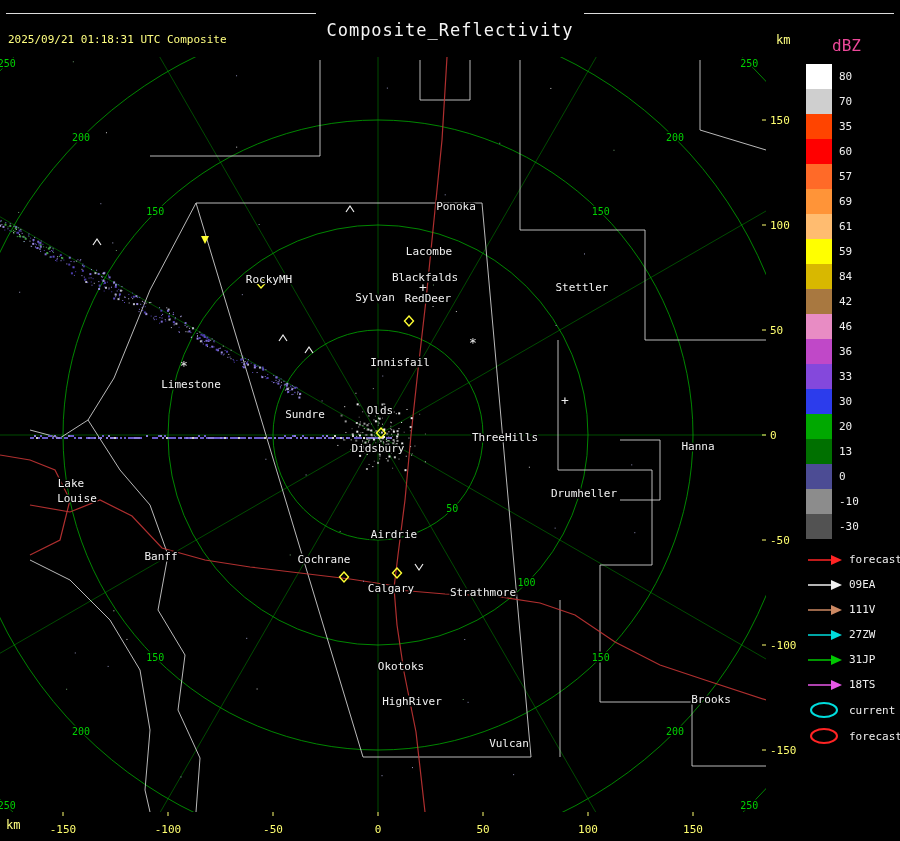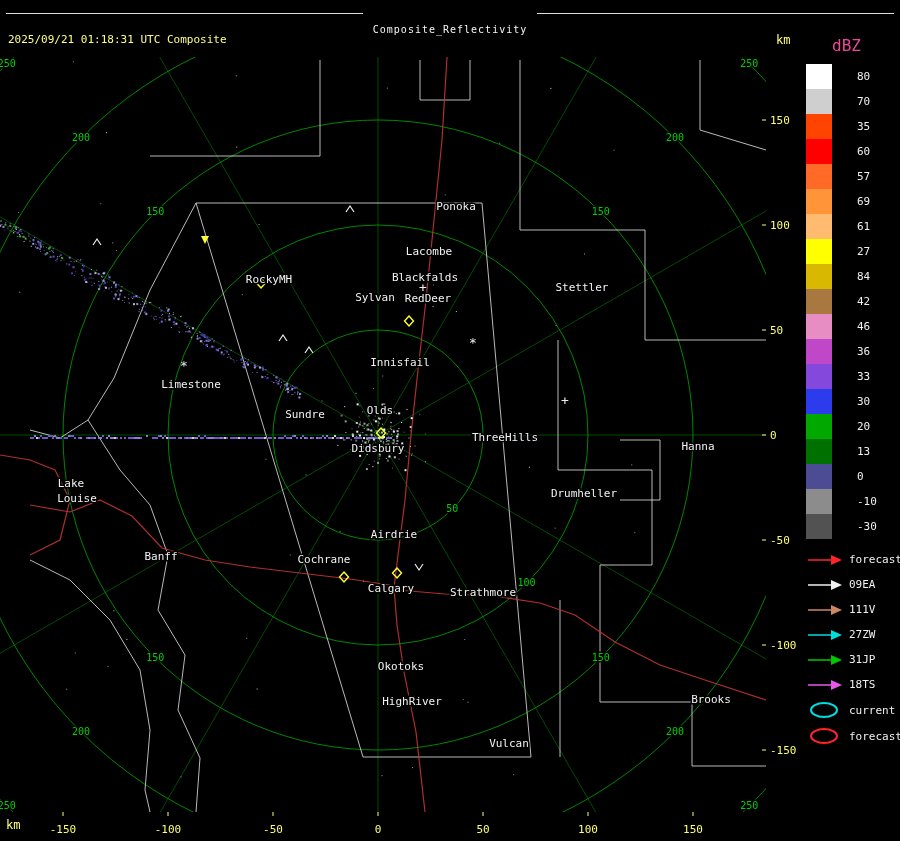--- a/index.html
+++ b/index.html
@@ -1,29 +1,29 @@
 <!DOCTYPE html>
 <html><head>
 <meta charset="utf-8">
 <style>
   html,body{margin:0;padding:0;background:#000;}
   body{width:900px;height:841px;position:relative;overflow:hidden;
        font-family:"DejaVu Sans Mono",monospace;}
   .titlebar{position:absolute;left:0;top:0;width:900px;height:26px;
             display:flex;align-items:center;gap:10px;padding:0 6px;box-sizing:border-box;}
   .tline{flex:1;height:1px;background:#dcdcdc;}
-  .title{color:#f5f5f5;font-size:10px;letter-spacing:1px;white-space:nowrap;margin-top:33px;}
+  .title{color:#f5f5f5;font-size:17px;letter-spacing:1px;white-space:nowrap;margin-top:33px;}
   .hdr-ts{position:absolute;left:8px;top:33px;color:#ffff80;font-size:11px;}
   .hdr-km{position:absolute;left:776px;top:33px;color:#ffff80;font-size:12px;}
   .km-bl{position:absolute;left:6px;top:818px;color:#ffff80;font-size:12px;}
   #map{position:absolute;left:0;top:0;}
   .sidebar{position:absolute;left:800px;top:0;width:100px;height:841px;}
   .dbz{position:absolute;left:32px;top:36px;color:#ec4899;font-size:16px;}
   #scale{position:absolute;left:6px;top:64px;}
-  .srow{display:flex;height:25px;gap:18px;}
+  .srow{display:flex;height:25px;}
   .sw{width:26px;height:25px;}
   .sl{margin-left:7px;line-height:25px;font-size:11px;color:#f0f0f0;}
   #legend{position:absolute;left:6px;top:547px;}
   .lrow{display:flex;align-items:center;height:25px;}
   .lrow.ell{height:26px;}
   .ll{margin-left:5px;font-size:11px;color:#f0f0f0;}
 </style>
 </head>
 <body>
 
@@ -1007,21 +1007,21 @@
       <div class="srow">
         <div class="sw" style="background: rgb(255, 148, 56);"></div>
         <div class="sl">69</div>
       </div>
       <div class="srow">
         <div class="sw" style="background: rgb(255, 188, 112);"></div>
         <div class="sl">61</div>
       </div>
       <div class="srow">
         <div class="sw" style="background: rgb(255, 255, 0);"></div>
-        <div class="sl">27</div>
+        <div class="sl">59</div>
       </div>
       <div class="srow">
         <div class="sw" style="background: rgb(216, 184, 0);"></div>
         <div class="sl">84</div>
       </div>
       <div class="srow">
         <div class="sw" style="background: rgb(168, 120, 64);"></div>
         <div class="sl">42</div>
       </div>
       <div class="srow">

